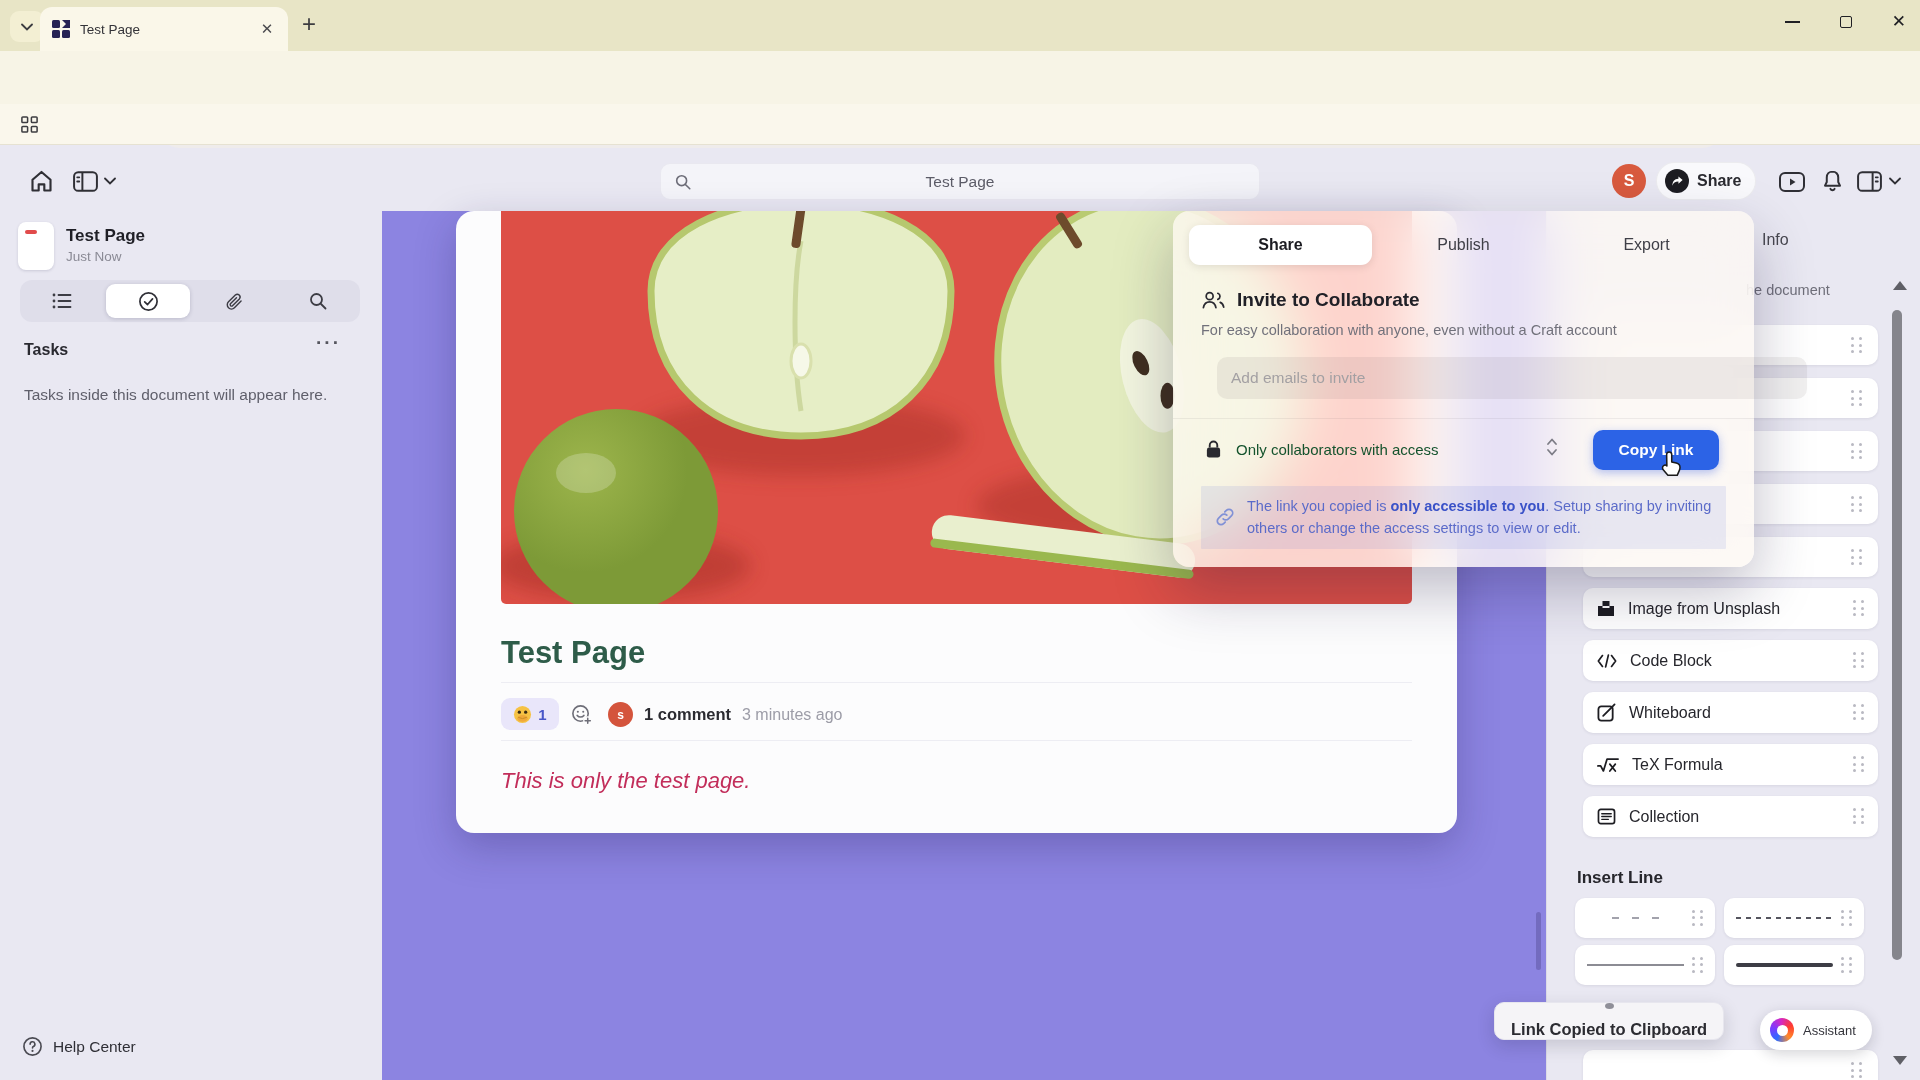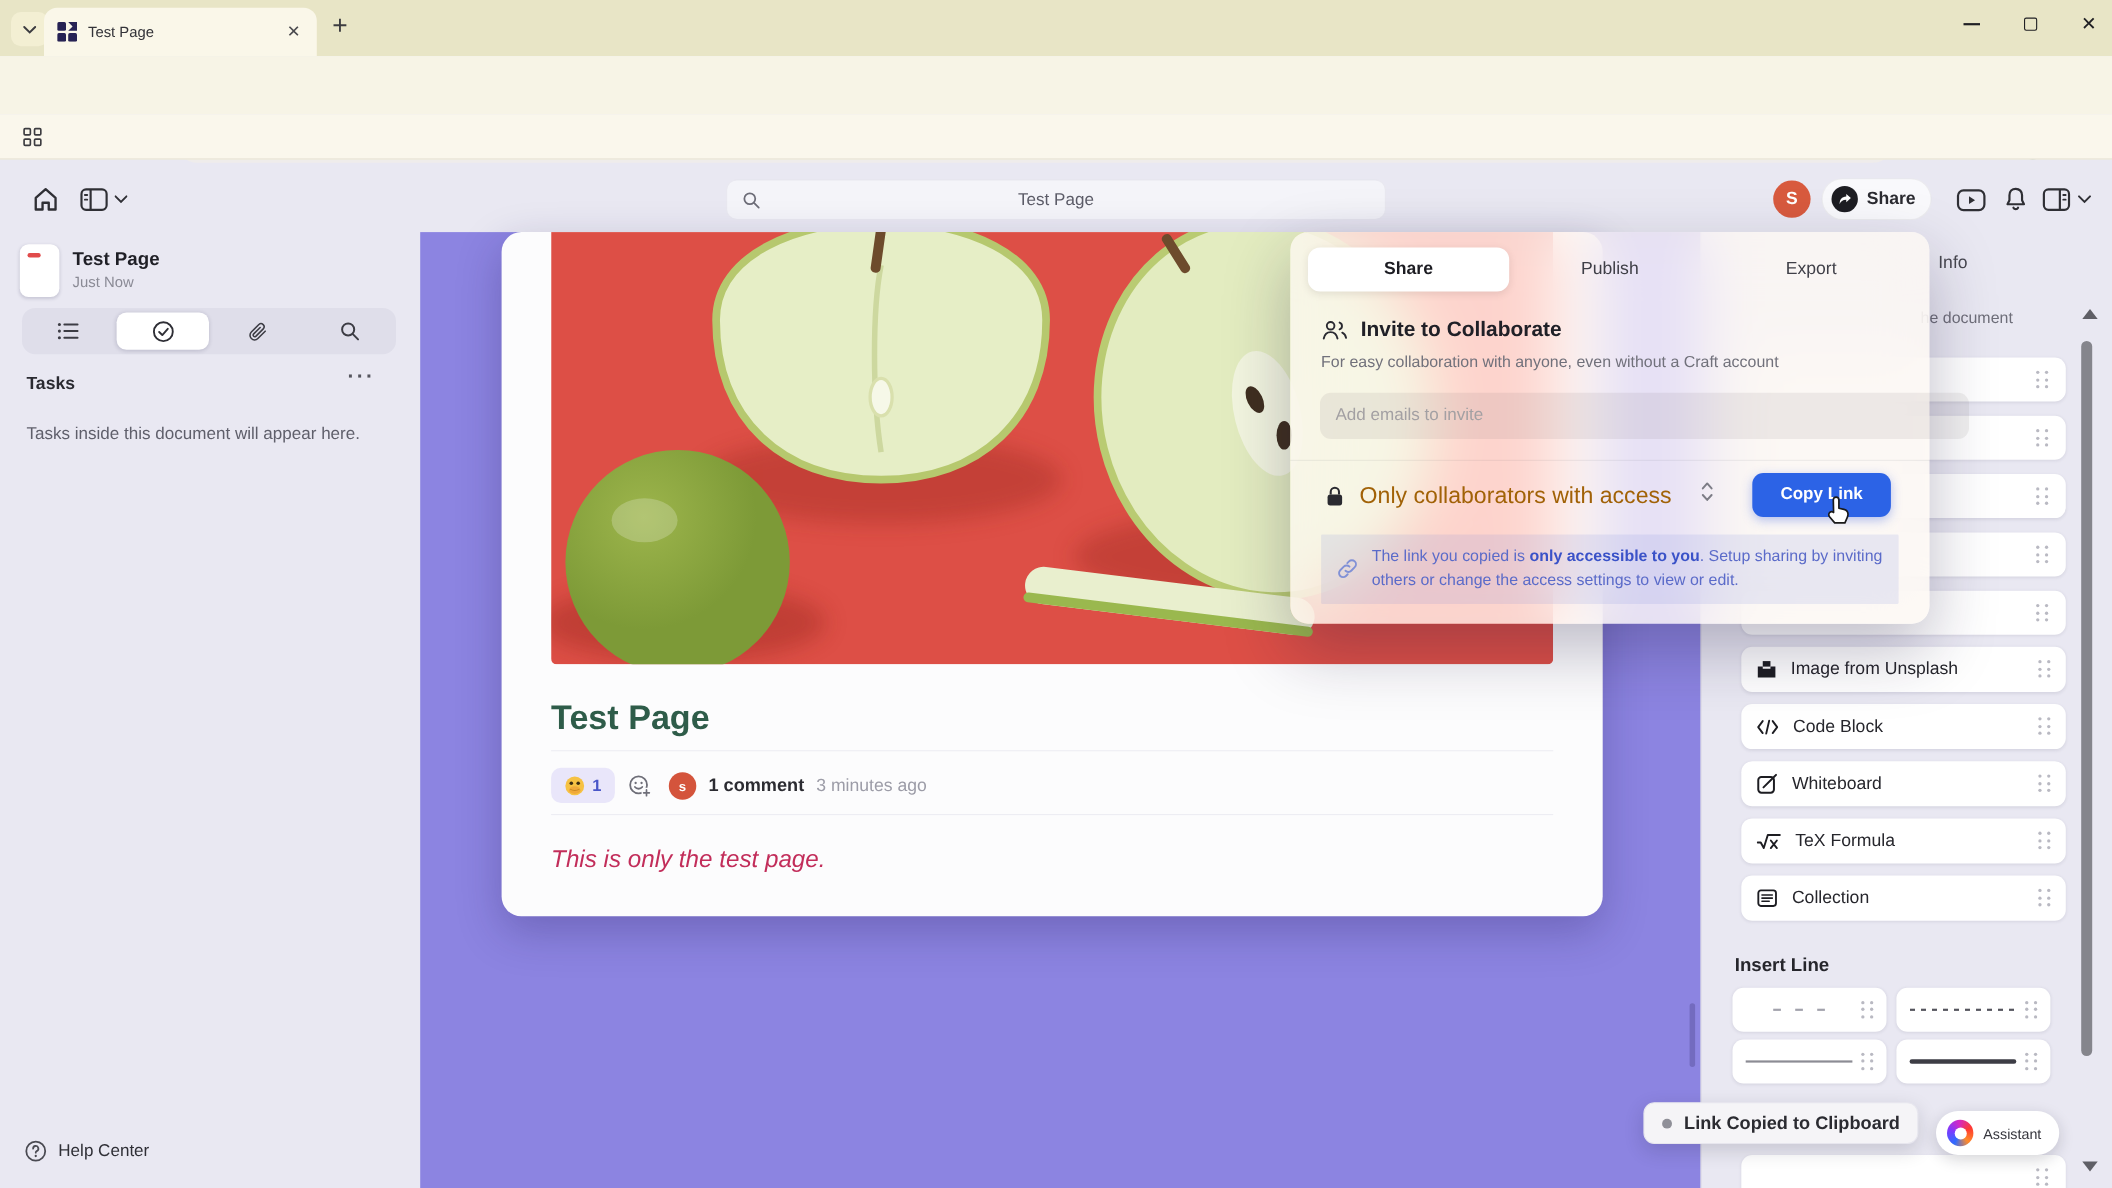--- a/index.html
+++ b/index.html
@@ -83,36 +83,36 @@
   .sb-down { left:1893px; top:1056px; width:0; height:0; border:7px solid transparent; border-top:9px solid #5f5f66; }
 
   
   .popup { left:1173px; top:211px; width:581px; height:356px; border-radius:16px; background:rgba(253,247,243,0.80); backdrop-filter:blur(26px) saturate(140%); -webkit-backdrop-filter:blur(26px) saturate(140%); box-shadow:0 24px 60px rgba(30,20,60,0.28); z-index:40; }
   .pp-tabs { position:absolute; left:16px; right:16px; top:14px; height:40px; display:flex; }
   .pp-tab { flex:1; display:flex; align-items:center; justify-content:center; font-size:16px; color:#3f3f47; }
   .pp-tab.on { background:#fff; border-radius:11px; box-shadow:0 2px 8px rgba(0,0,0,0.10); color:#1c1c22; font-weight:600; }
   .pp-invite { position:absolute; left:28px; top:78px; display:flex; align-items:center; gap:11px; }
   .pp-invite .t { font-size:19px; font-weight:700; color:#202027; }
   .pp-desc { position:absolute; left:28px; top:111px; font-size:14.5px; color:#71717b; }
-  .pp-input { position:absolute; left:27px; top:146px; width:590px; height:42px; border-radius:10px; background:rgba(110,100,95,0.10); }
+  .pp-input { position:absolute; left:44px; top:146px; width:590px; height:42px; border-radius:10px; background:rgba(110,100,95,0.10); }
   .pp-input input { width:100%; height:100%; background:transparent; border:none; outline:none; padding:0 14px; font-size:15.5px; font-family:"Liberation Sans",sans-serif; color:#35353b; }
   .pp-input input::placeholder { color:#a3a0a3; }
   .pp-hr { position:absolute; left:0; right:0; top:207px; height:1px; background:rgba(60,60,80,0.08); }
   .pp-access { position:absolute; left:32px; top:228px; display:flex; align-items:center; gap:14px; }
-  .pp-access .v { font-size:21px; color:#a16207; }
+  .pp-access .v { font-size:15px; color:#14532d; }
   .pp-updown { position:absolute; left:372px; top:225px; }
   .copy-btn { position:absolute; left:420px; top:219px; width:126px; height:40px; border-radius:10px; background:#2c63e6; color:#fff; font-size:15.5px; font-weight:700; display:flex; align-items:center; justify-content:center; box-shadow:0 3px 10px rgba(40,80,220,0.35); }
   .pp-note { position:absolute; left:28px; top:275px; width:525px; height:63px; border-radius:1px; background:rgba(110,130,220,0.14); }
   .pp-note .txt { position:absolute; left:46px; top:10px; right:12px; font-size:14.5px; line-height:1.5; color:#5b6bc9; }
   .pp-note .txt b { color:#3a52c8; }
   .pp-note .lnk { position:absolute; left:13px; top:20px; }
   .cursor-hand { left:1660px; top:450px; z-index:60; }
 
   
-  .toast { left:1494px; top:1002px; height:38px; border-radius:10px; background:#f5f4f7; border:1px solid #e7e6ee; box-shadow:0 6px 18px rgba(20,20,40,0.16); display:inline-flex; align-items:center; padding:0 16px; gap:11px; z-index:46; }
+  .toast { left:1494px; top:1002px; height:38px; border-radius:10px; background:#f5f4f7; border:1px solid #e7e6ee; box-shadow:0 6px 18px rgba(20,20,40,0.16); display:inline-flex; align-items:center; padding:0 16px; gap:11px; z-index:46;flex-direction:column; }
   .toast .dot { width:9px; height:9px; border-radius:50%; background:#8f8f98; }
   .toast .msg { font-size:16.5px; font-weight:600; color:#2b2b31; white-space:nowrap; }
   .assistant { left:1760px; top:1010px; height:40px; border-radius:21px; background:#fff; box-shadow:0 4px 14px rgba(20,20,40,0.18); display:inline-flex; align-items:center; padding:0 16px 0 10px; gap:9px; z-index:47; }
   .assistant .logo { width:24px; height:24px; border-radius:50%; background:conic-gradient(from 210deg,#2f6bff,#7a3bff,#d428c4,#ff3b30,#ff8a2a,#2f6bff); display:flex; align-items:center; justify-content:center; }
   .assistant .logo i { width:11px; height:11px; border-radius:50%; background:#fff; }
   .assistant .t { font-size:13px; color:#35353c; }
 </style>
 </head>
 <body>
 

